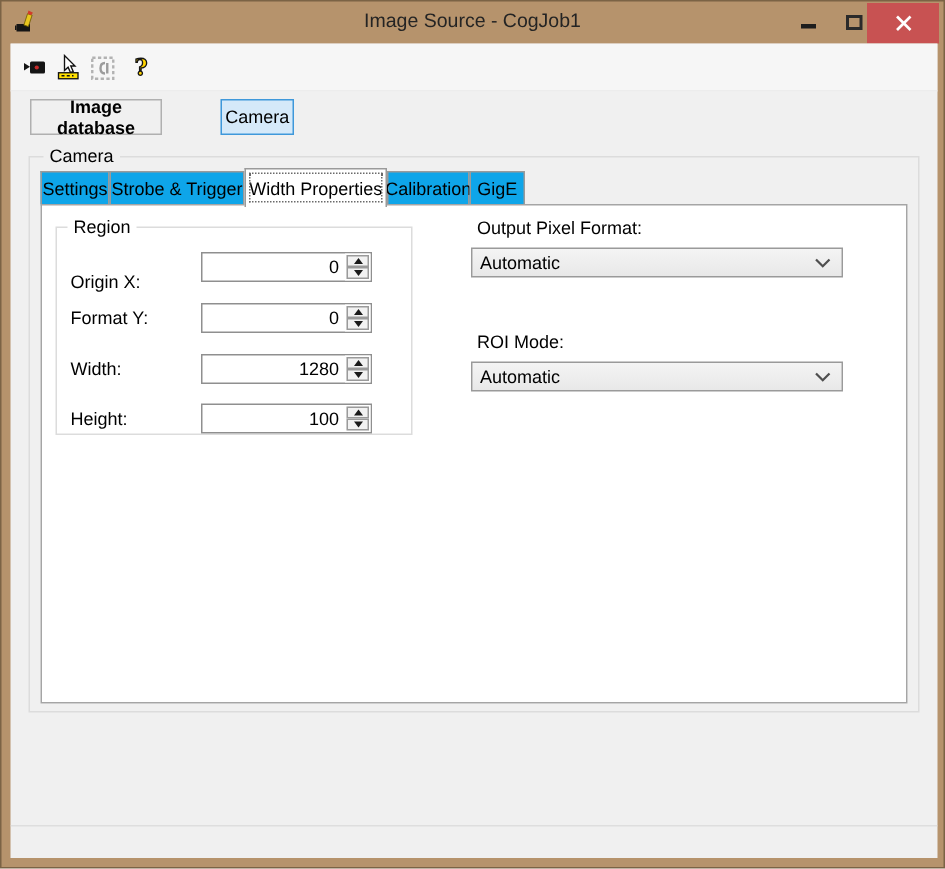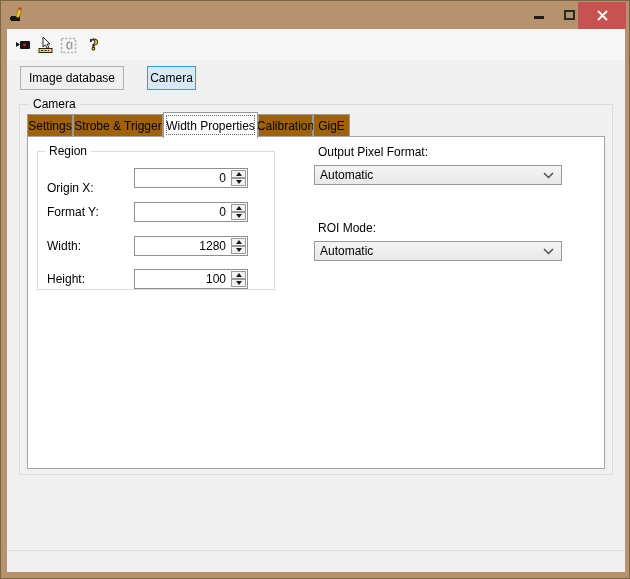--- a/index.html
+++ b/index.html
@@ -38,33 +38,33 @@
     background:#f6f6f6; border-bottom:1px solid #ececec;
   }
   .tool-ico { position:absolute; top:7px; width:18px; height:18px; display:flex; align-items:center; justify-content:center; }
 
   
   .win-btn {
     position:absolute; top:37px; height:24px; background:#f0f0f0;
     border:1px solid #b0b0b0; display:flex; align-items:center; justify-content:center;
     font-size:12px; color:#000;
   }
-  .btn-imagedb { left:13px; width:104px; }
+  .btn-imagedb { left:13px; width:88px;font-weight:bold; }
   .btn-camera  { left:140px; width:49px; background:#d5e9f9; border:1px solid #3f98da; }
 
   
   .groupbox { position:absolute; border:1px solid #dcdcdc; background:transparent; }
   .gb-label { position:absolute; padding:0 4px; font-size:12px; color:#000; line-height:14px; }
 
   .camera-group { left:12px; top:75px; width:594px; height:371px; }
   .camera-group-label { left:22px; top:68px; background:#f0f0f0; }
 
   
   .tab {
-    position:absolute; top:85px; height:23px; background:#a16207;
+    position:absolute; top:85px; height:23px; background:#0ea5e9;
     border:1px solid #9a9a9a; border-bottom:none;
     display:flex; align-items:center; justify-content:center;
     font-size:12px; z-index:1;
   }
   .tab.selected {
     top:83px; height:26px; background:#ffffff; z-index:3;
   }
   .tab.selected::after {
     content:""; position:absolute; left:2px; right:2px; top:2px; bottom:3px;
     border:1px dotted #6a6a6a;
@@ -116,20 +116,21 @@
 
 <div class="window">
 
   <div class="titlebar">
     <svg class="app-icon" viewBox="0 0 18 18">
       <polygon points="2,10 11,10 11,15 2,15" fill="#151515"></polygon>
       <polygon points="1,11 2,11 2,14 1,14" fill="#151515"></polygon>
       <rect x="8.2" y="3.5" width="3.2" height="8" fill="#e8c61f" stroke="#6b5a00" stroke-width="0.5" transform="rotate(18 10 7)"></rect>
       <polygon points="10,1 13,2.5 11.6,4.2 9.4,3.2" fill="#d13b2a"></polygon>
     </svg>
+    <div class="title-text">Image Source - CogJob1</div>
     <div class="caption-glyph min-glyph">
         <div class="bar"></div>
       </div>
     <div class="caption-glyph max-glyph">
         <div class="box"></div>
       </div>
     <div class="close-btn">
       <svg width="11" height="11" viewBox="0 0 11 11">
         <line x1="1" y1="1" x2="10" y2="10" stroke="#ffffff" stroke-width="1.8"></line>
         <line x1="10" y1="1" x2="1" y2="10" stroke="#ffffff" stroke-width="1.8"></line>

